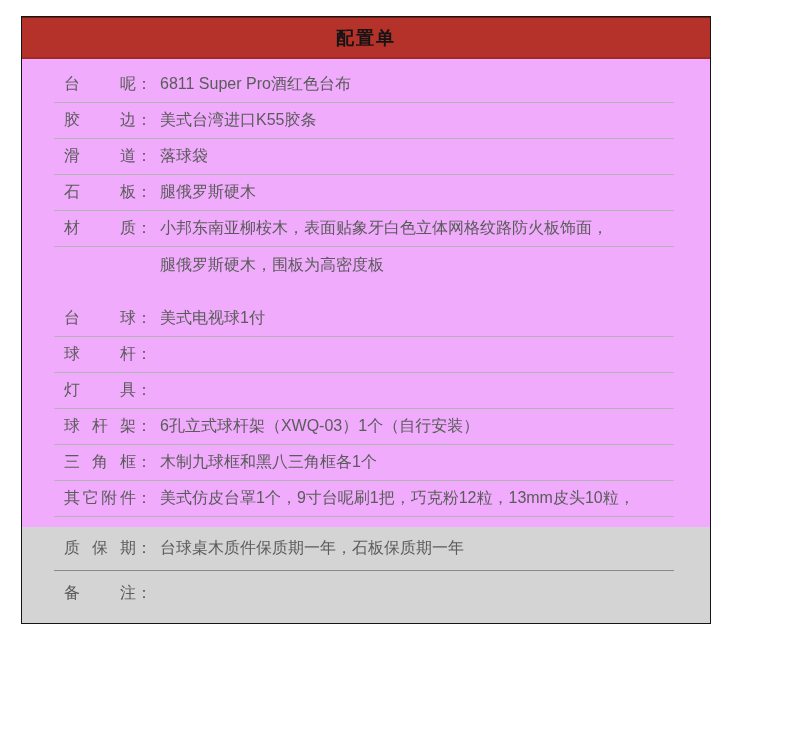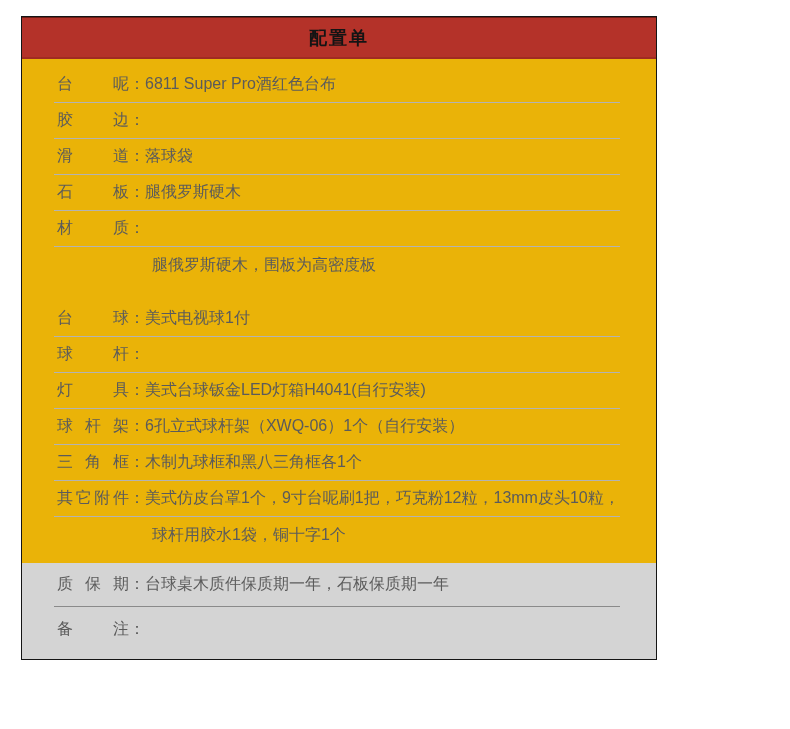--- a/index.html
+++ b/index.html
@@ -3,24 +3,24 @@
 <meta charset="utf-8">
 <style>
   * { margin: 0; padding: 0; box-sizing: border-box; }
   html, body {
     width: 790px;
     background: #ffffff;
     font-family: "Liberation Sans", "DejaVu Sans", sans-serif;
   }
   .sheet {
     position: relative;
-    width: 636px;
+    width: 690px;
     margin: 16px 20px 17px 21px;
     border: 1px solid var(--border, #151515);
-    background: #eab308;
+    background: #f0abfc;
   }
   .band {
     height: 42px;
     background: var(--accent, #b43229);
     border-top: 1px solid var(--accent_edge_top, #6f1d15);
     border-bottom: 2px solid var(--accent_edge_bottom, #a02b22);
     display: flex;
     align-items: center;
     justify-content: center;
   }
@@ -42,27 +42,27 @@
     color: var(--body_text, #5b5b5b);
     font-size: 16px;
   }
   .row.cont {
     border-bottom: none;
     padding-left: 98px;
   }
   .lbl {
     display: inline-block;
     width: 72px;
-    margin-left: 3px;
+    margin-left: 10px;
     text-align: justify;
     text-align-last: justify;
     color: var(--body_text, #5b5b5b);
   }
   .colon { display: inline-block; }
-  .val { display: inline-block; white-space: nowrap; }
+  .val { display: inline-block; white-space: nowrap; margin-left: 8px; }
   .footer {
     background: var(--footer_bg, #d4d4d4);
     padding: 0 36px 8px 32px;
   }
   .footer .row {
     height: 44px;
     border-bottom: none;
   }
   .footer .row.with-divider {
     border-bottom: 1px solid var(--footer_divider, #8a8a8a);
@@ -79,73 +79,71 @@
 
   <div class="rows">
     <div class="row">
       <span class="lbl">台呢</span>
         <span class="colon">：</span>
       <span class="val">6811 Super Pro酒红色台布</span>
     </div>
     <div class="row">
       <span class="lbl">胶边</span>
         <span class="colon">：</span>
+      <span class="val">美式台湾进口K55胶条</span>
     </div>
     <div class="row">
       <span class="lbl">滑道</span>
         <span class="colon">：</span>
       <span class="val">落球袋</span>
     </div>
     <div class="row">
       <span class="lbl">石板</span>
         <span class="colon">：</span>
       <span class="val">腿俄罗斯硬木</span>
     </div>
     <div class="row">
       <span class="lbl">材质</span>
         <span class="colon">：</span>
+      <span class="val">小邦东南亚柳桉木，表面贴象牙白色立体网格纹路防火板饰面，</span>
     </div>
     <div class="row cont">
       <span class="val">腿俄罗斯硬木，围板为高密度板</span>
     </div>
   </div>
 
 
   <div class="rows accessories">
     <div class="row">
       <span class="lbl">台球</span>
         <span class="colon">：</span>
       <span class="val">美式电视球1付</span>
     </div>
     <div class="row">
       <span class="lbl">球杆</span>
         <span class="colon">：</span>
     </div>
     <div class="row">
       <span class="lbl">灯具</span>
         <span class="colon">：</span>
-      <span class="val">美式台球钣金LED灯箱H4041(自行安装)</span>
     </div>
     <div class="row">
       <span class="lbl">球杆架</span>
         <span class="colon">：</span>
-      <span class="val">6孔立式球杆架（XWQ-06）1个（自行安装）</span>
+      <span class="val">6孔立式球杆架（XWQ-03）1个（自行安装）</span>
     </div>
     <div class="row">
       <span class="lbl">三角框</span>
         <span class="colon">：</span>
       <span class="val">木制九球框和黑八三角框各1个</span>
     </div>
     <div class="row">
       <span class="lbl">其它附件</span>
         <span class="colon">：</span>
       <span class="val">美式仿皮台罩1个，9寸台呢刷1把，巧克粉12粒，13mm皮头10粒，</span>
-    </div>
-    <div class="row cont">
-      <span class="val">球杆用胶水1袋，铜十字1个</span>
     </div>
   </div>
 
   <div class="footer">
     <div class="row with-divider">
       <span class="lbl">质保期</span>
         <span class="colon">：</span>
       <span class="val">台球桌木质件保质期一年，石板保质期一年</span>
     </div>
     <div class="row">

